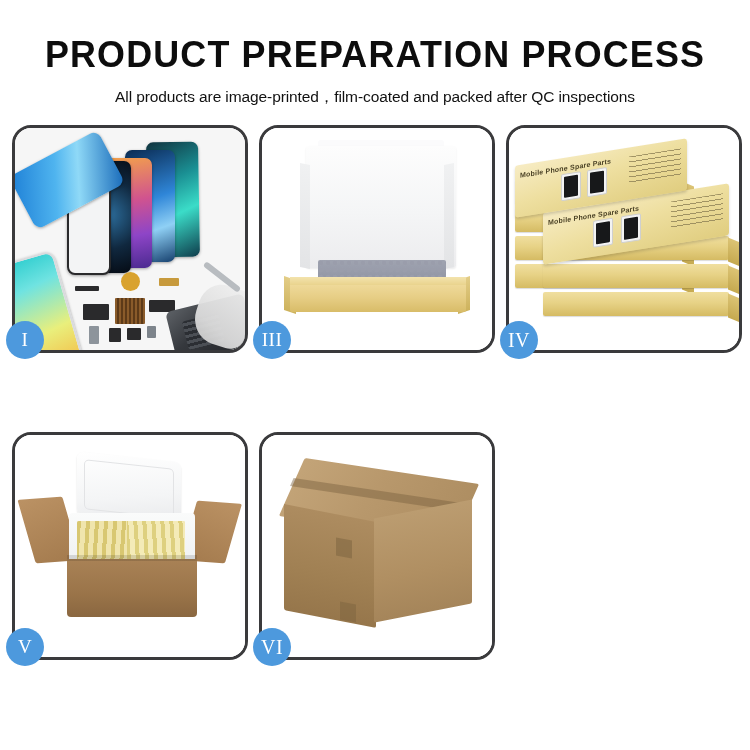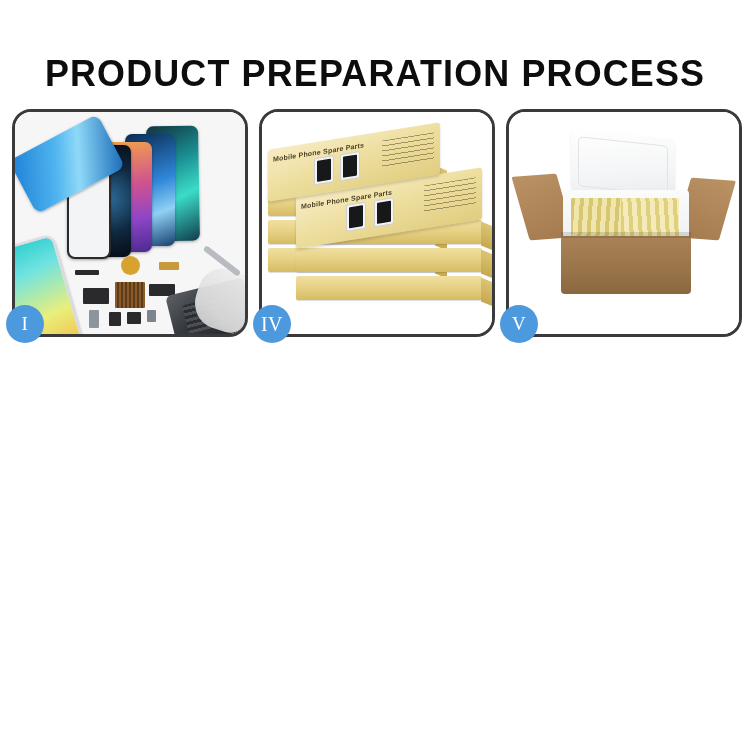--- a/index.html
+++ b/index.html
@@ -11,21 +11,21 @@
     width: 750px;
     height: 750px;
     font-family: "Liberation Sans", sans-serif;
     overflow: hidden;
     position: relative;
   }
 
   
   .header {
     width: 750px;
-    padding-top: 55px;
+    padding-top: 36px;
     text-align: center;
   }
   .page-title {
     font-family: "Liberation Sans", sans-serif;
     font-size: 37px;
     font-weight: 700;
     letter-spacing: 1.2px;
     color: #0d0d0d;
     line-height: 1;
     transform: scaleX(0.97);
@@ -441,20 +441,21 @@
     width: 16px; height: 18px;
     background: rgba(122,97,62,0.45);
     transform: skewY(11deg);
   }
 </style>
 </head>
 <body>
 
 <div class="header">
   <div class="page-title">PRODUCT PREPARATION PROCESS</div>
+  <div class="page-subtitle">All products are image-printed，film-coated and packed after QC inspections</div>
 </div>
 
 <div class="grid">
 
   <div class="panel">
     <div class="panel-inner">
       <div class="scene p1">
         <div class="phone-fan">
           <div class="ph ph-teal"></div>
           <div class="ph ph-blue"></div>
@@ -480,20 +481,35 @@
           <div class="backplate"></div>
           <div class="hand"></div>
           <div class="tweezer"></div>
         </div>
       </div>
     </div>
     <div class="badge">I</div>
   </div>
 
 
+  <div class="panel">
+    <div class="panel-inner">
+      <div class="scene p3">
+        <div class="foam-lid"></div>
+        <div class="foam-back"></div>
+        <div class="box-wall-left"></div>
+        <div class="box-wall-right"></div>
+        <div class="grey-foam"></div>
+        <div class="box-flap-l"></div>
+        <div class="box-flap-r"></div>
+        <div class="box-front"></div>
+      </div>
+    </div>
+    <div class="badge">III</div>
+  </div>
 
   <div class="panel">
     <div class="panel-inner">
       <div class="scene p4">
         <div class="stack">
 
           <div class="sbox" style="left:0px;top:40px;">
               <div class="side"></div>
             </div>
           <div class="sbox" style="left:0px;top:68px;">
@@ -543,14 +559,27 @@
         <div class="carton-flap-right"></div>
         <div class="styro-lid"></div>
         <div class="styro-tray"></div>
         <div class="yellow-rows"></div>
         <div class="carton-body"></div>
       </div>
     </div>
     <div class="badge">V</div>
   </div>
 
+  <div class="panel">
+    <div class="panel-inner">
+      <div class="scene p6">
+        <div class="ship-top"></div>
+        <div class="ship-top-seam"></div>
+        <div class="ship-left"></div>
+        <div class="ship-right"></div>
+        <div class="tab-a"></div>
+        <div class="tab-b"></div>
+      </div>
+    </div>
+    <div class="badge small">VI</div>
+  </div>
 
 </div>
 
 </body></html>

